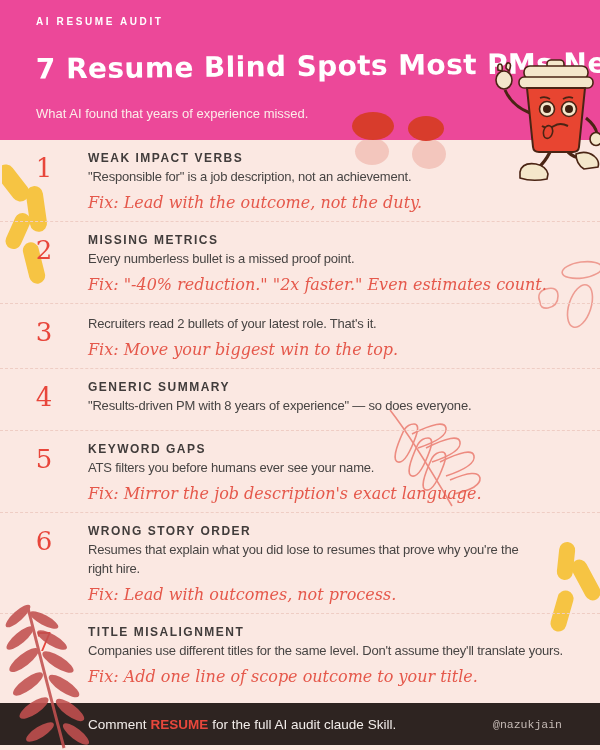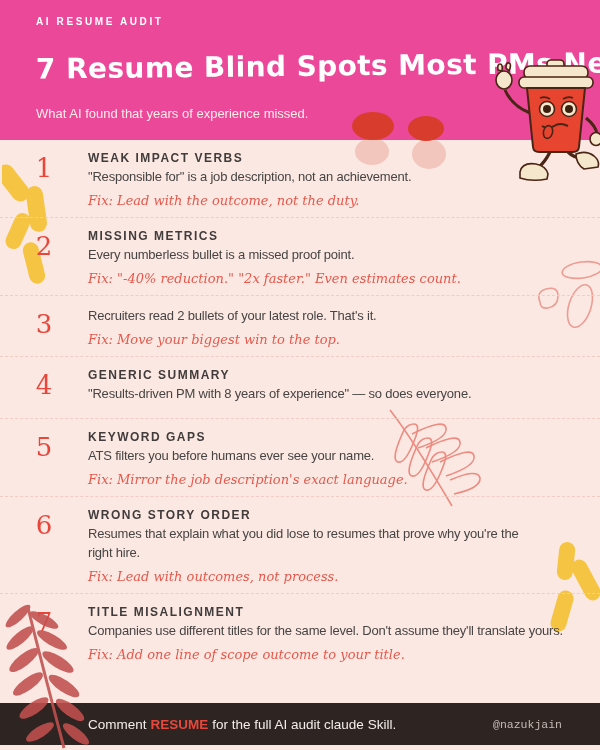--- a/index.html
+++ b/index.html
@@ -26,21 +26,21 @@
   
   .items { position:absolute; top:140px; left:0; width:600px; z-index:3; }
   .item { display:flex; padding:8px 0 9px 0; border-bottom:1px dashed #EFCDC4; }
   .item:last-child { border-bottom:none; }
   .item-num { width:88px; flex:none; text-align:center; padding-top:7px;
               font-family:"DejaVu Serif", serif; font-size:26px; line-height:1; color:#E8463B; }
   .item-body { width:502px; padding-top:3px; }
   .item-label { font-size:12px; font-weight:bold; letter-spacing:1.5px; color:#413C3B; margin-bottom:3px; }
   .item-text { font-size:13px; letter-spacing:-0.2px; line-height:1.45; color:#474443;
                margin-bottom:6px; white-space:pre-line; }
-  .item-fix { font-family:"DejaVu Serif", serif; font-style:italic; font-size:13px; color:#E5584B; }
+  .item-fix { font-family:"DejaVu Serif", serif; font-style:italic; font-size:16px; color:#E5584B; }
 
   
   .footer { position:absolute; left:0; bottom:5px; width:600px; height:42px; background:#2E2421;
             display:flex; align-items:center; z-index:4; }
   .footer-text { margin-left:88px; font-size:13.5px; color:#F2EDEA; }
   .footer-keyword { color:#E8473C; font-weight:bold; margin:0 4px; }
   .footer-handle { position:absolute; right:38px; font-size:11.5px; color:#C5BAB5;font-family:Liberation Mono, monospace; }
 
   
   .deco { position:absolute; z-index:1; }

